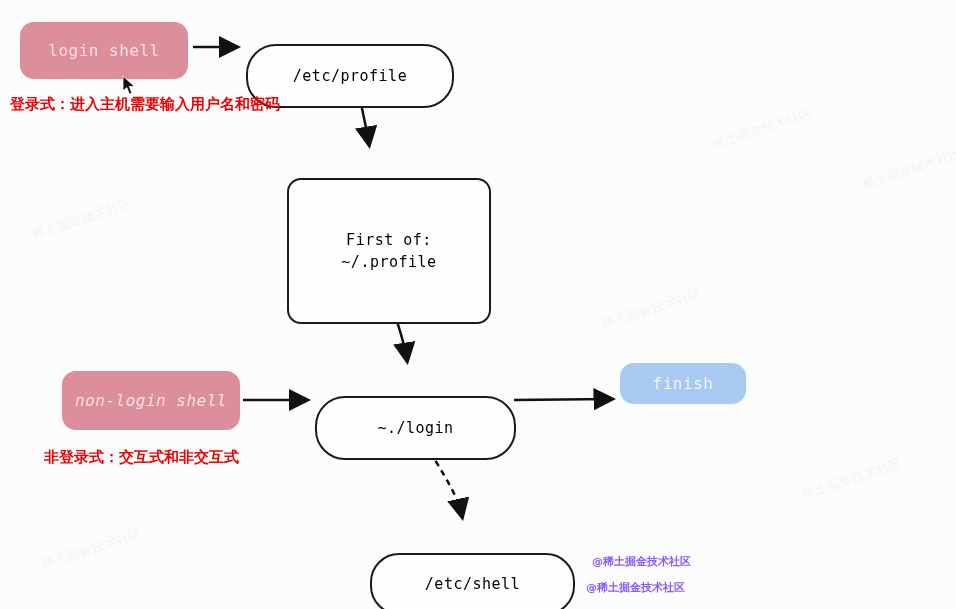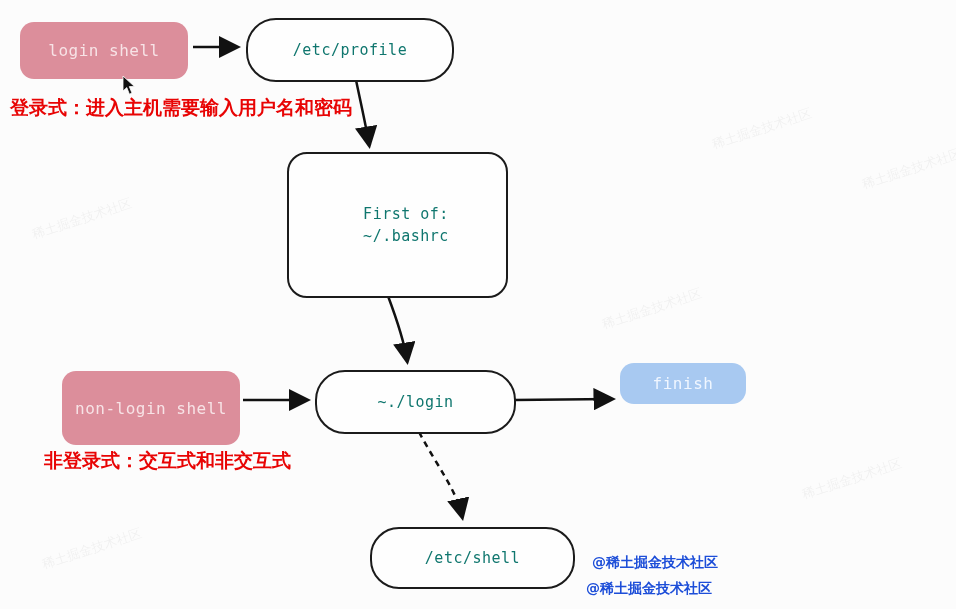--- a/index.html
+++ b/index.html
@@ -28,49 +28,50 @@
     position: absolute;
     display: flex;
     align-items: center;
     justify-content: center;
     text-align: center;
     font-family: "DejaVu Sans Mono", "Liberation Mono", monospace;
   }
   .white-node {
     background: #fefefe;
     border: 2.5px solid #1b1b1b;
-    color: #0f766e;
+    color: #000000;
     font-size: 15px;
     letter-spacing: 0.5px;
+    margin-top: 26px;
   }
   .pink-node {
     background: #dc8e9b;
     color: #f7e3e6;
     font-size: 16px;
     letter-spacing: 0.5px;
   }
   .blue-node {
     background: #a8c9f1;
     color: #f0f6ff;
     font-size: 16px;
     letter-spacing: 0.5px;
   }
   .multi { flex-direction: column; line-height: 22px; font-size: 15px; }
   .note {
     position: absolute;
     color: #e80404;
     font-weight: bold;
-    font-size: 19px;
+    font-size: 15px;
     font-family: "Liberation Sans", "DejaVu Sans", sans-serif;
     white-space: nowrap;
   }
   .stamp {
     position: absolute;
-    color: #1d4ed8;
-    font-size: 14px;
+    color: #8b5cf6;
+    font-size: 11px;
     font-weight: bold;
     white-space: nowrap;
     text-shadow: 0 0 2px #ffffff;
     font-family: "DejaVu Sans", sans-serif;
   }
   .cursor { position: absolute; }
 </style>
 </head>
 <body>
 
@@ -98,26 +99,26 @@
   </svg>
 
   <div class="node pink-node" style="left:20px; top:22px; width:168px; height:57px; border-radius:14px;">
     <span>login shell</span>
   </div>
 
   <div class="node white-node" style="left:246px; top:18px; width:204px; height:60px; border-radius:30px;">
     <span>/etc/profile</span>
   </div>
 
-  <div class="node white-node multi" style="left:287px; top:152px; width:200px; height:142px; border-radius:20px;padding-left:17px;">
+  <div class="node white-node multi" style="left:287px; top:152px; width:200px; height:142px; border-radius:14px;">
     <div>First of:</div>
-    <div>~/.bashrc</div>
+    <div>~/.profile</div>
   </div>
 
-  <div class="node pink-node" style="left:62px; top:371px; width:178px; height:74px; border-radius:14px;">
+  <div class="node pink-node" style="left:62px; top:371px; width:178px; height:59px; border-radius:14px;font-style:italic;">
     <span>non-login shell</span>
   </div>
 
   <div class="node white-node" style="left:315px; top:370px; width:197px; height:60px; border-radius:30px;">
     <span>~./login</span>
   </div>
 
   <div class="node blue-node" style="left:620px; top:363px; width:126px; height:41px; border-radius:14px;">
     <span>finish</span>
   </div>

